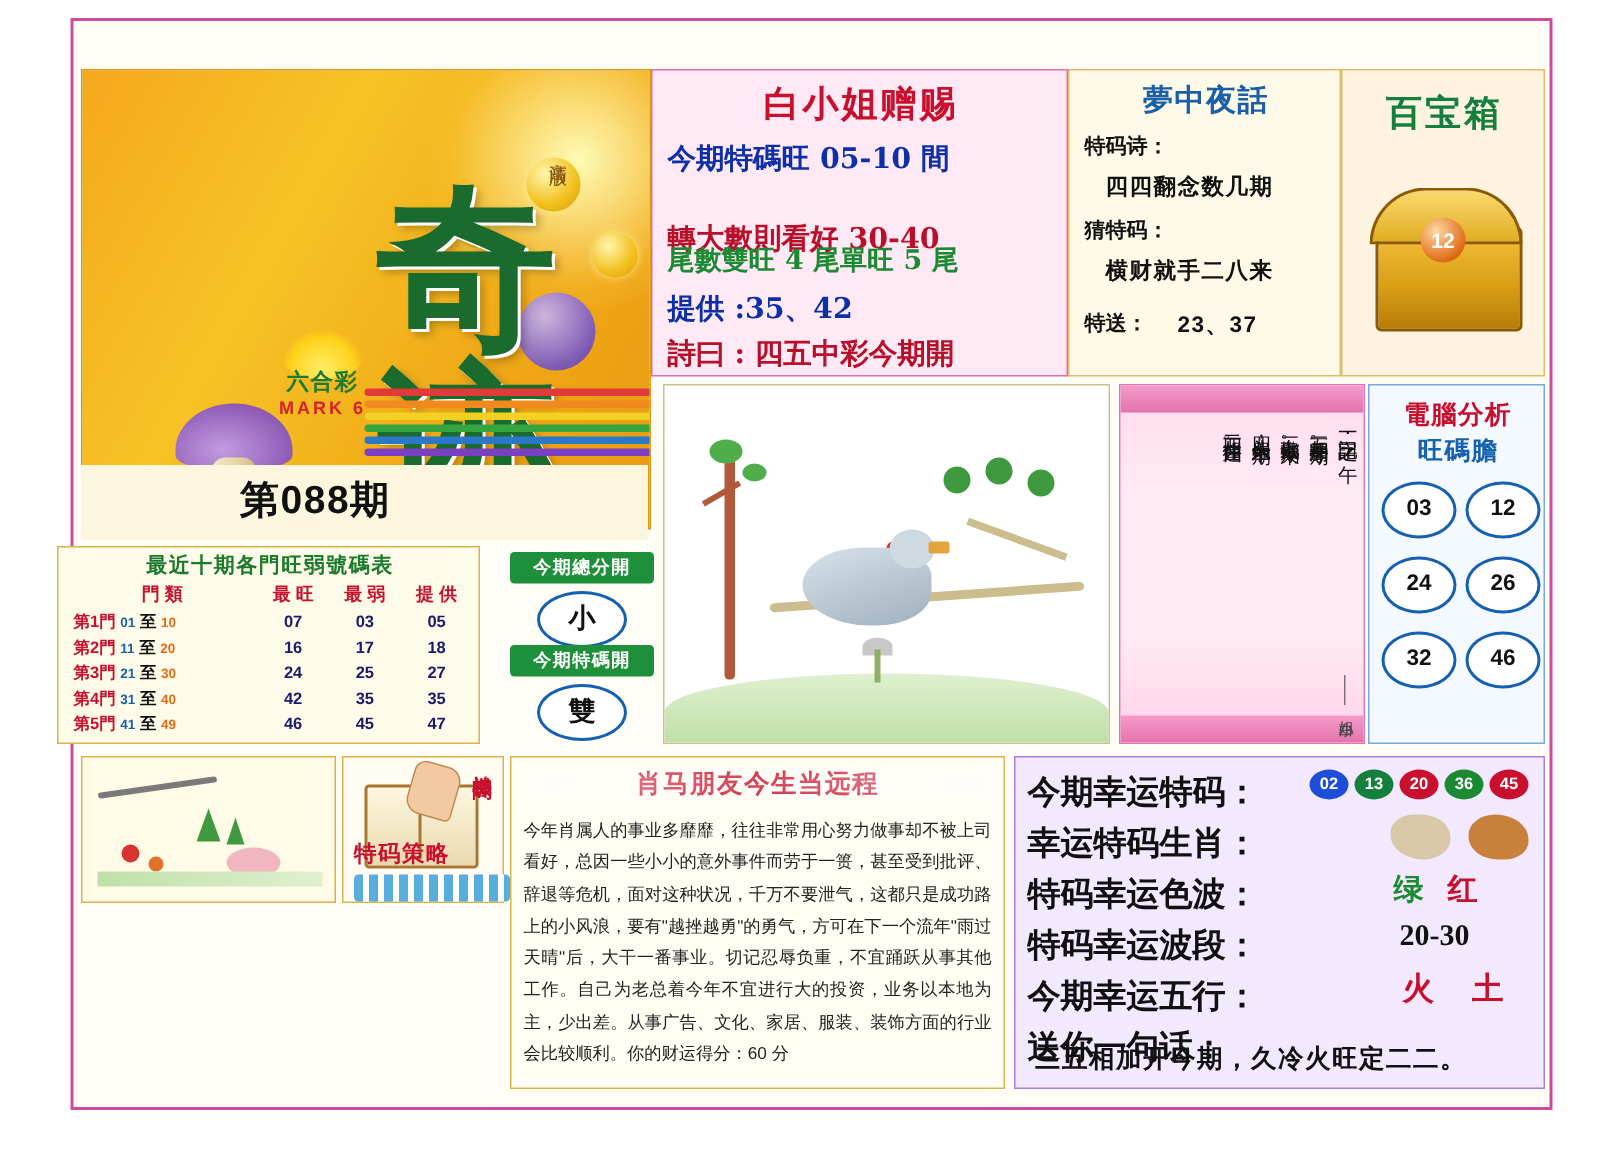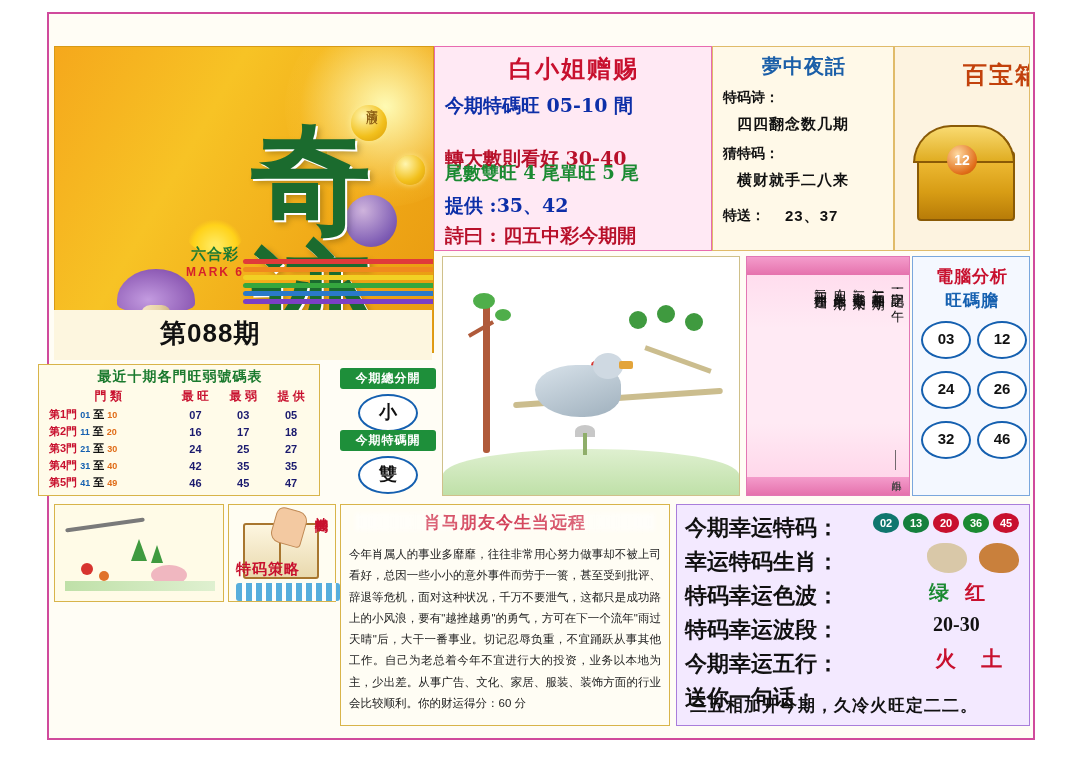--- a/index.html
+++ b/index.html
@@ -293,24 +293,23 @@
     border: 1px solid #e0bb6a;
     box-sizing: border-box;
     overflow: hidden;
   }
   .treasure-title {
     position: absolute;
     left: 0; top: 12px; width: 136px;
     text-align: center;
     font-size: 24px;
     font-weight: bold;
-    color: #c2410c;
+    color: #15803d;
     font-family: "DejaVu Serif", serif;
     letter-spacing: 2px;
-    margin-left: 39px;
   }
   .chest {
     position: absolute;
     left: 22px;
     top: 104px;
     width: 94px;
     height: 66px;
     background: linear-gradient(180deg, #f3c13b, #d79c14 60%, #b87c08);
     border: 2px solid #8a5a06;
     border-radius: 4px;
@@ -912,21 +911,21 @@
     <div class="article-title">
       <span>肖马朋友今生当远程</span>
       <span class="blurmask"></span>
     </div>
     <div class="article-body">今年肖属人的事业多靡靡，往往非常用心努力做事却不被上司看好，总因一些小小的意外事件而劳于一篑，甚至受到批评、辞退等危机，面对这种状况，千万不要泄气，这都只是成功路上的小风浪，要有"越挫越勇"的勇气，方可在下一个流年"雨过天晴"后，大干一番事业。切记忍辱负重，不宜踊跃从事其他工作。自己为老总着今年不宜进行大的投资，业务以本地为主，少出差。从事广告、文化、家居、服装、装饰方面的行业会比较顺利。你的财运得分：60 分</div>
   </div>
 
   <div class="lucky-panel">
     <div class="lucky-row lr1">今期幸运特码：</div>
     <div class="lucky-balls">
-      <div class="lb" style="background:#0f766e">02</div>
+      <div class="lb" style="background:#1d4ed8">02</div>
       <div class="lb" style="background:#15803d">13</div>
       <div class="lb" style="background:#c8102e">20</div>
       <div class="lb" style="background:#1b8a32">36</div>
       <div class="lb" style="background:#c8102e">45</div>
     </div>
 
     <div class="lucky-row lr2">幸运特码生肖：</div>
     <div class="zodiac-imgs">
       <div class="z-animal" style="left:0;background:#d9c8a8;border-radius:40% 50% 45% 55%;"></div>
       <div class="z-animal" style="left:52px;background:#c9803c;border-radius:45% 55% 40% 50%;"></div>

